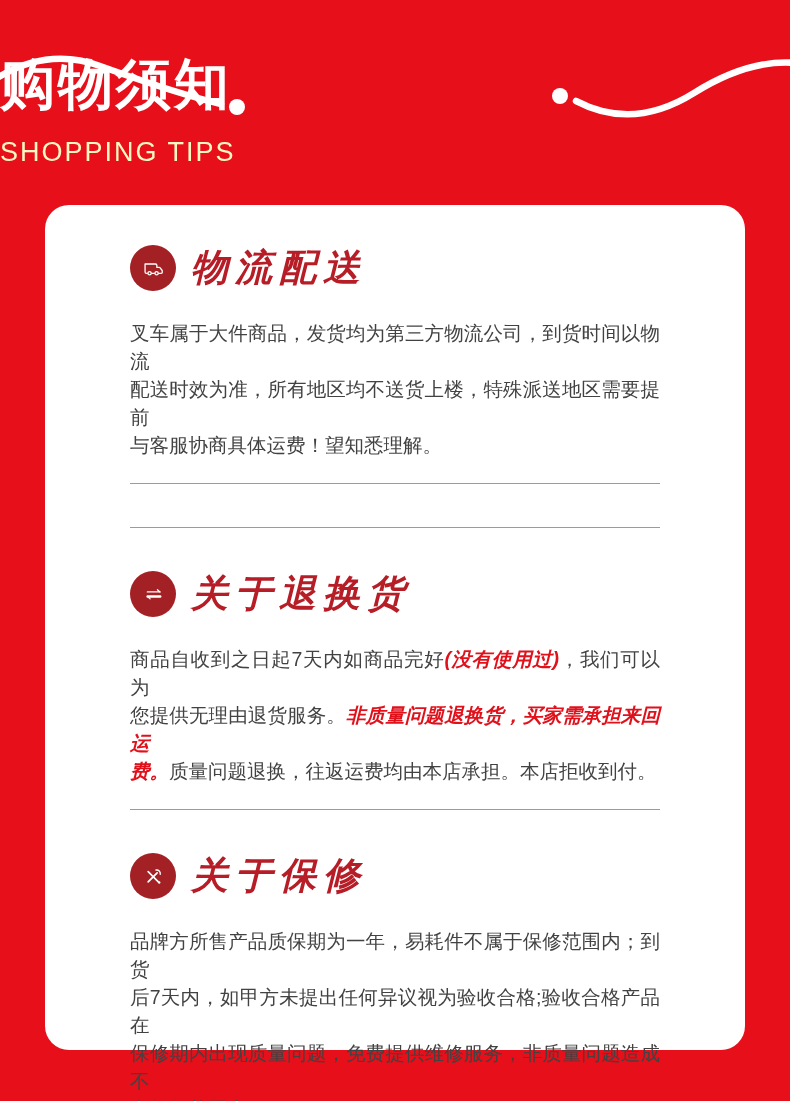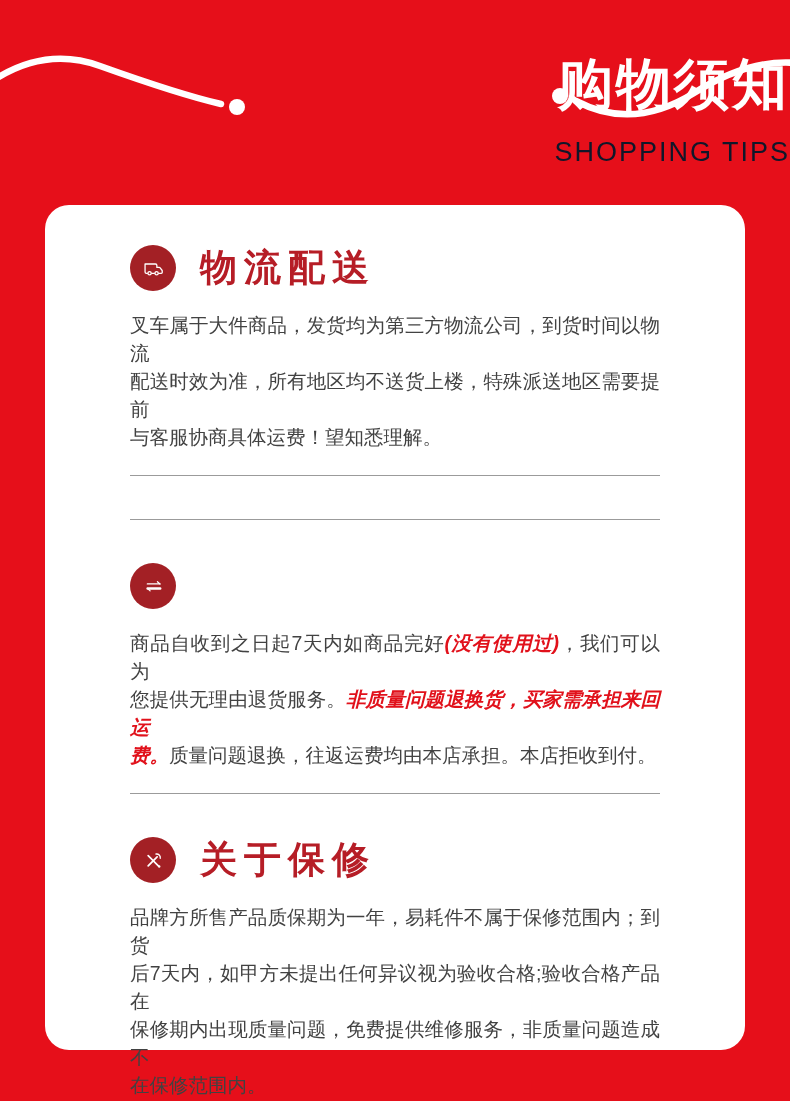--- a/index.html
+++ b/index.html
@@ -14,60 +14,61 @@
   *{margin:0;padding:0;box-sizing:border-box;}
   html,body{background:#fff;}
   .page{
     position:relative;
     width:790px;height:1101px;
     background:var(--background-red);
     overflow:hidden;
     font-family:"Liberation Sans","DejaVu Sans",sans-serif;
   }
   
-  .header{position:relative;height:229px;text-align:right;color:#fff;}
+  .header{position:relative;height:229px;text-align:left;color:#fff;}
   .waves{position:absolute;left:0;top:0;width:790px;height:205px;display:block;}
   .page-title{
     position:relative;
     padding-top:48px;
     font-size:55px;font-weight:bold;
     letter-spacing:3px;
     color:#fff;
   }
   .page-subtitle{
     position:relative;
     margin-top:15px;
     font-size:27px;
     letter-spacing:2px;
-    color:#0f172a;
+    color:#fef9c3;
   }
   
   .card{
     position:absolute;left:45px;top:205px;
     width:700px;height:845px;
     background:var(--card-white);
     border-radius:24px;
     padding:40px 85px 0 85px;
   }
   .section-header{display:flex;align-items:center;height:46px;}
   .icon-circle{
     flex:0 0 46px;width:46px;height:46px;border-radius:50%;
     background:var(--icon-circle-red);
     display:flex;align-items:center;justify-content:center;
   }
   .icon-circle svg{width:27px;height:27px;display:block;}
   .section-title{
-    margin-left:24px;
+    margin-left:15px;
     font-size:37px;font-weight:bold;
     letter-spacing:7px;
     color:var(--section-title-red);
     white-space:nowrap;
+    font-style:italic;
   }
   .section-body{
-    margin-top:20px;
+    margin-top:28px;
     font-size:19.5px;
     line-height:28px;
     color:var(--body-text-gray);
     white-space:pre-line;
     text-align:justify;
   }
   .section-body .hl{color:var(--highlight-red);font-weight:bold;font-style:italic;}
   .divider{
     border:none;height:0;
     border-top:1px solid var(--divider-gray);
@@ -120,20 +121,21 @@
     <div class="section">
       <div class="section-header">
         <span class="icon-circle">
           <svg viewBox="0 0 48 48" fill="none" stroke="#fff" stroke-linecap="round" stroke-linejoin="round">
             <path d="M13 19.5 H35.5" stroke-width="2.2"></path>
             <path d="M31 15.5 L35.5 19.5" stroke-width="2.2"></path>
             <path d="M36 27.5 H13.5" stroke-width="4.2"></path>
             <path d="M18 31.8 L13.5 27.5" stroke-width="2.2"></path>
           </svg>
         </span>
+        <span class="section-title">关于退换货</span>
       </div>
       <p class="section-body"><span>商品自收到之日起7天内如商品完好</span><span class="hl">(没有使用过)</span><span>，我们可以为
 您提供无理由退货服务。</span><span class="hl">非质量问题退换货，买家需承担来回运
 费。</span><span>质量问题退换，往返运费均由本店承担。本店拒收到付。</span></p>
     </div>
 
     <hr class="divider">
 
     <div class="section">
       <div class="section-header">

